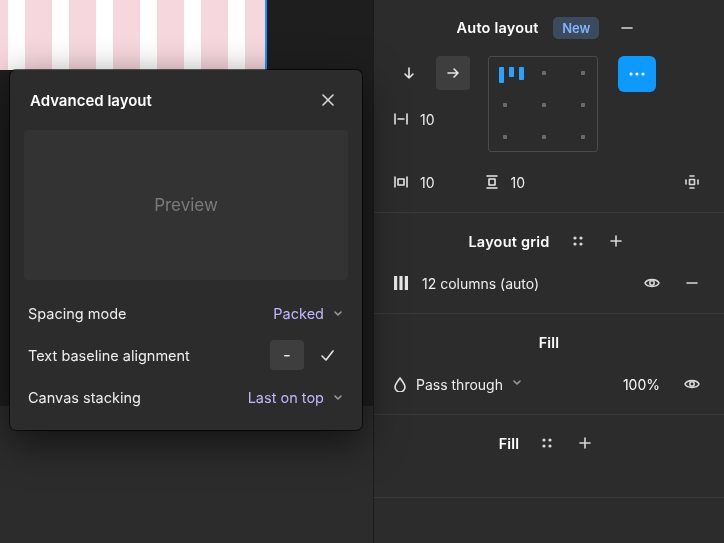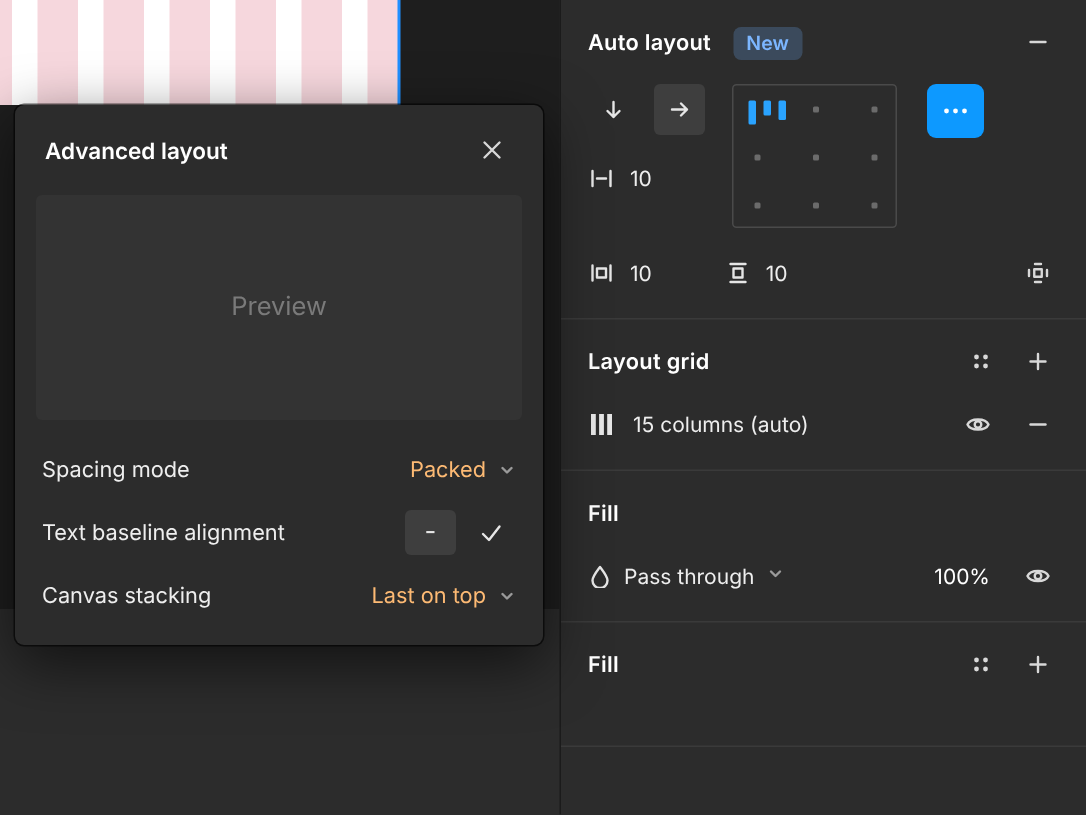--- a/index.html
+++ b/index.html
@@ -8,21 +8,21 @@
 
   
   .canvas-area { position: relative; width: 373px; height: 406px; background: #1e1e1e; }
   .canvas-stripes { position: absolute; left: 0; top: 0; width: 266px; height: 70px; background: #f6d7dd; }
   .canvas-stripes .stripe { position: absolute; top: 0; height: 70px; width: 17px; background: #fff; }
   .canvas-selline { position: absolute; left: 265px; top: 0; width: 2px; height: 70px; background: #1F8FFF; }
 
   
   .sidebar { width: 351px; height: 543px; background: #2c2c2c; border-left: 1px solid #1b1b1b; display: flex; flex-direction: column; }
   .section { border-bottom: 1px solid #3a3a3a; padding: 14px 18px 16px 18px; }
-  .section-header { display: flex; align-items: center; justify-content: space-between; min-height: 28px; gap: 14px; }
+  .section-header { display: flex; align-items: center; justify-content: center; min-height: 28px; gap: 14px; }
   .section-title { font-size: 14.5px; font-weight: 600; letter-spacing: .2px; color: #fff; }
   .badge-new { display: inline-block; margin-left: 10px; padding: 3px 9px 3px 9px; border-radius: 5px; background: #3b4a5c; color: #7cb6ff; font-size: 13px; font-weight: 600; }
   .header-actions { display: flex; align-items: center; gap: 10px; }
   .icon-btn { width: 28px; height: 28px; display: flex; align-items: center; justify-content: center; border-radius: 4px; color: #d8d8d8; cursor: pointer; }
   svg { display: block; }
 
   
   .al-body { display: flex; gap: 14px; margin-top: 14px; align-items: flex-start; }
   .al-col { display: flex; flex-direction: column; gap: 14px; }
   .dir-row { display: flex; gap: 10px; align-items: center; }
@@ -55,21 +55,21 @@
 
   
   .popover { position: absolute; left: 10px; top: 70px; width: 352px; background: #2c2c2c; border-radius: 6px; box-shadow: 0 12px 40px rgba(0,0,0,.6), 0 0 0 1px rgba(0,0,0,.6); overflow: hidden; }
   .pop-header { display: flex; align-items: center; justify-content: space-between; padding: 16px 20px 12px 20px; }
   .pop-header .pop-title { font-size: 15px; font-weight: 600; color: #fff; }
   .preview-box { margin: 4px 14px 12px 14px; height: 150px; background: #333333; border-radius: 4px; display: flex; align-items: center; justify-content: center; color: #7a7a7a; font-size: 17px; font-weight: 400; }
   .pop-rows { padding: 6px 18px 18px 18px; display: flex; flex-direction: column; gap: 12px; }
   .pop-row { display: flex; align-items: center; justify-content: space-between; min-height: 30px; }
   .pop-row .label { font-size: 14.5px; color: #eee; }
   .pop-row .value-wrap { display: flex; align-items: center; gap: 8px; }
-  .pop-row .value { font-size: 14.5px; color: #fdba74; }
+  .pop-row .value { font-size: 14.5px; color: #c4b5fd; }
   .seg-group { display: flex; gap: 6px; }
   .seg-btn { width: 34px; height: 30px; border-radius: 4px; display: flex; align-items: center; justify-content: center; color: #e6e6e6; cursor: pointer; }
   .seg-btn.active { background: #3e3e3e; }
 
   .chev { color: #9a9a9a; }
   .stroke-icon { stroke: currentColor; fill: none; stroke-width: 1.6; stroke-linecap: round; stroke-linejoin: round; }
 </style>
 </head>
 <body>
 
@@ -236,21 +236,21 @@
             </svg>
         </div>
       </div>
     </div>
     <div class="grid-row">
       <svg width="18" height="18" viewBox="0 0 18 18">
           <rect x="2" y="2" width="3.2" height="14" fill="#e6e6e6"></rect>
           <rect x="7.4" y="2" width="3.2" height="14" fill="#e6e6e6"></rect>
           <rect x="12.8" y="2" width="3.2" height="14" fill="#e6e6e6"></rect>
         </svg>
-      <span class="label">15 columns (auto)</span>
+      <span class="label">12 columns (auto)</span>
       <div class="icon-btn">
         <svg width="18" height="18" viewBox="0 0 18 18" class="stroke-icon">
             <path d="M2 9 C4 4.5 14 4.5 16 9 C14 13.5 4 13.5 2 9 Z"></path>
             <circle cx="9" cy="9" r="2.2"></circle>
           </svg>
       </div>
       <div class="icon-btn">
         <svg width="16" height="16" viewBox="0 0 16 16" class="stroke-icon">
             <path d="M3 8 L13 8"></path>
           </svg>

